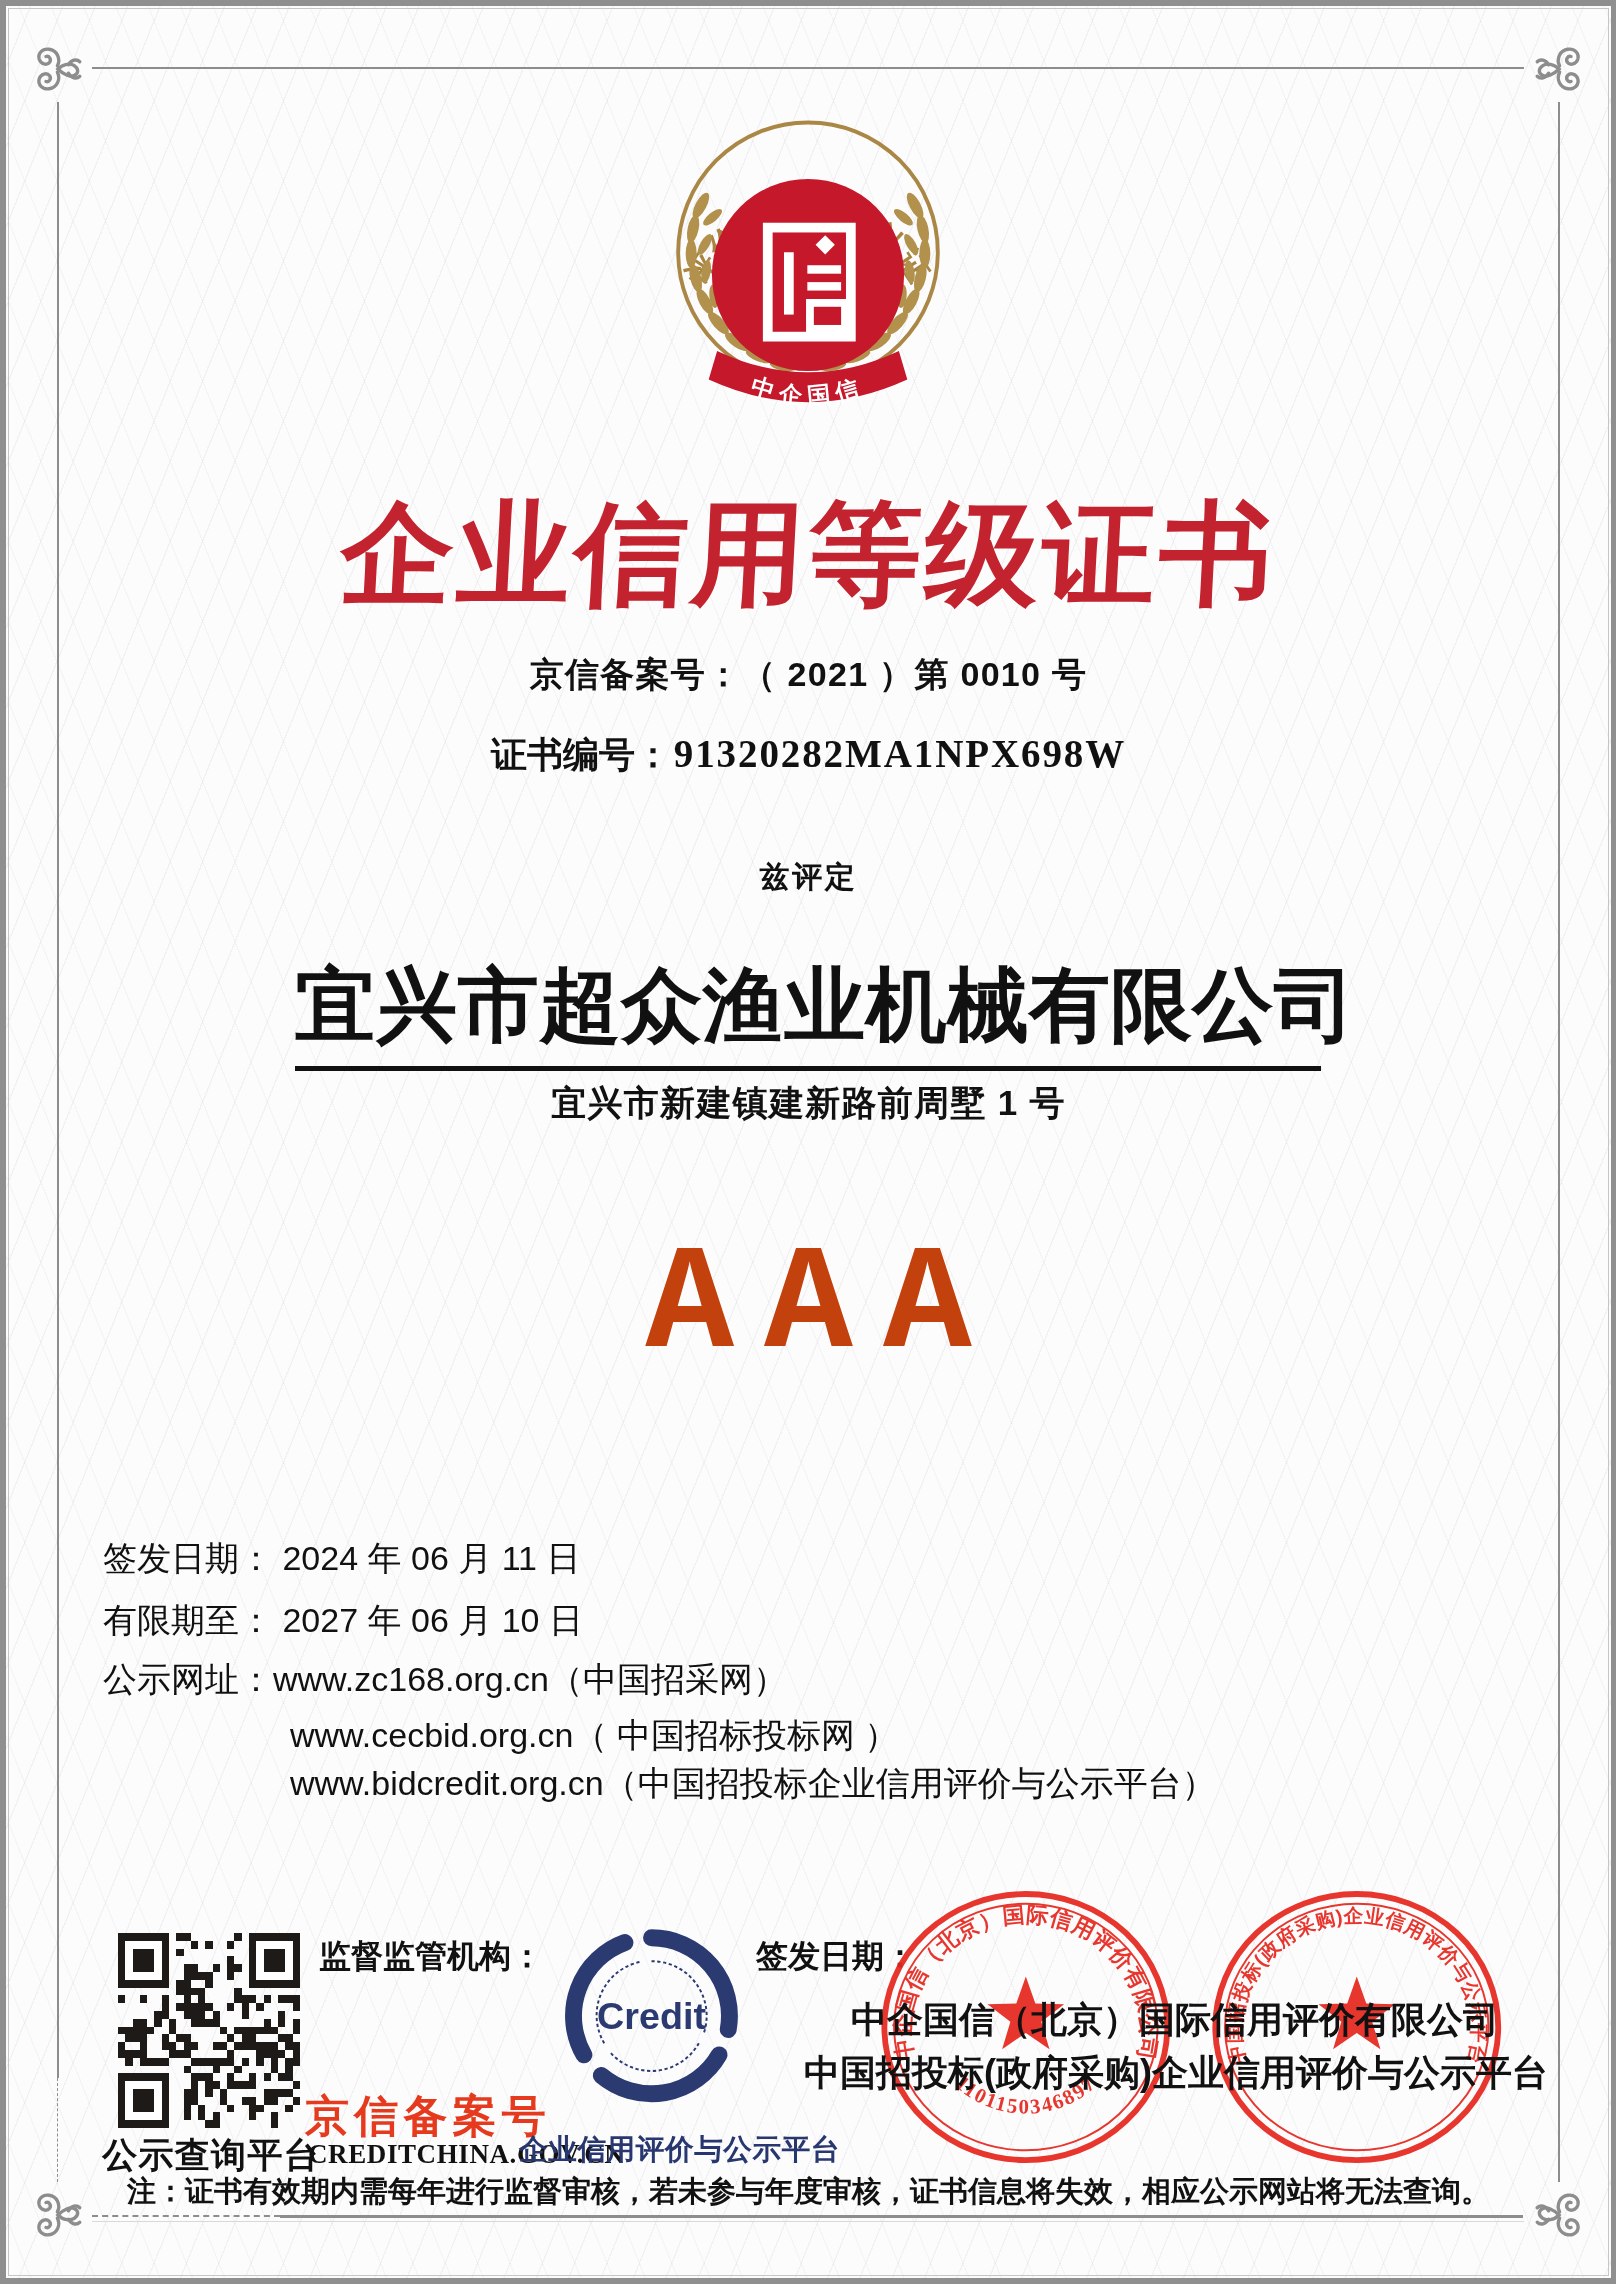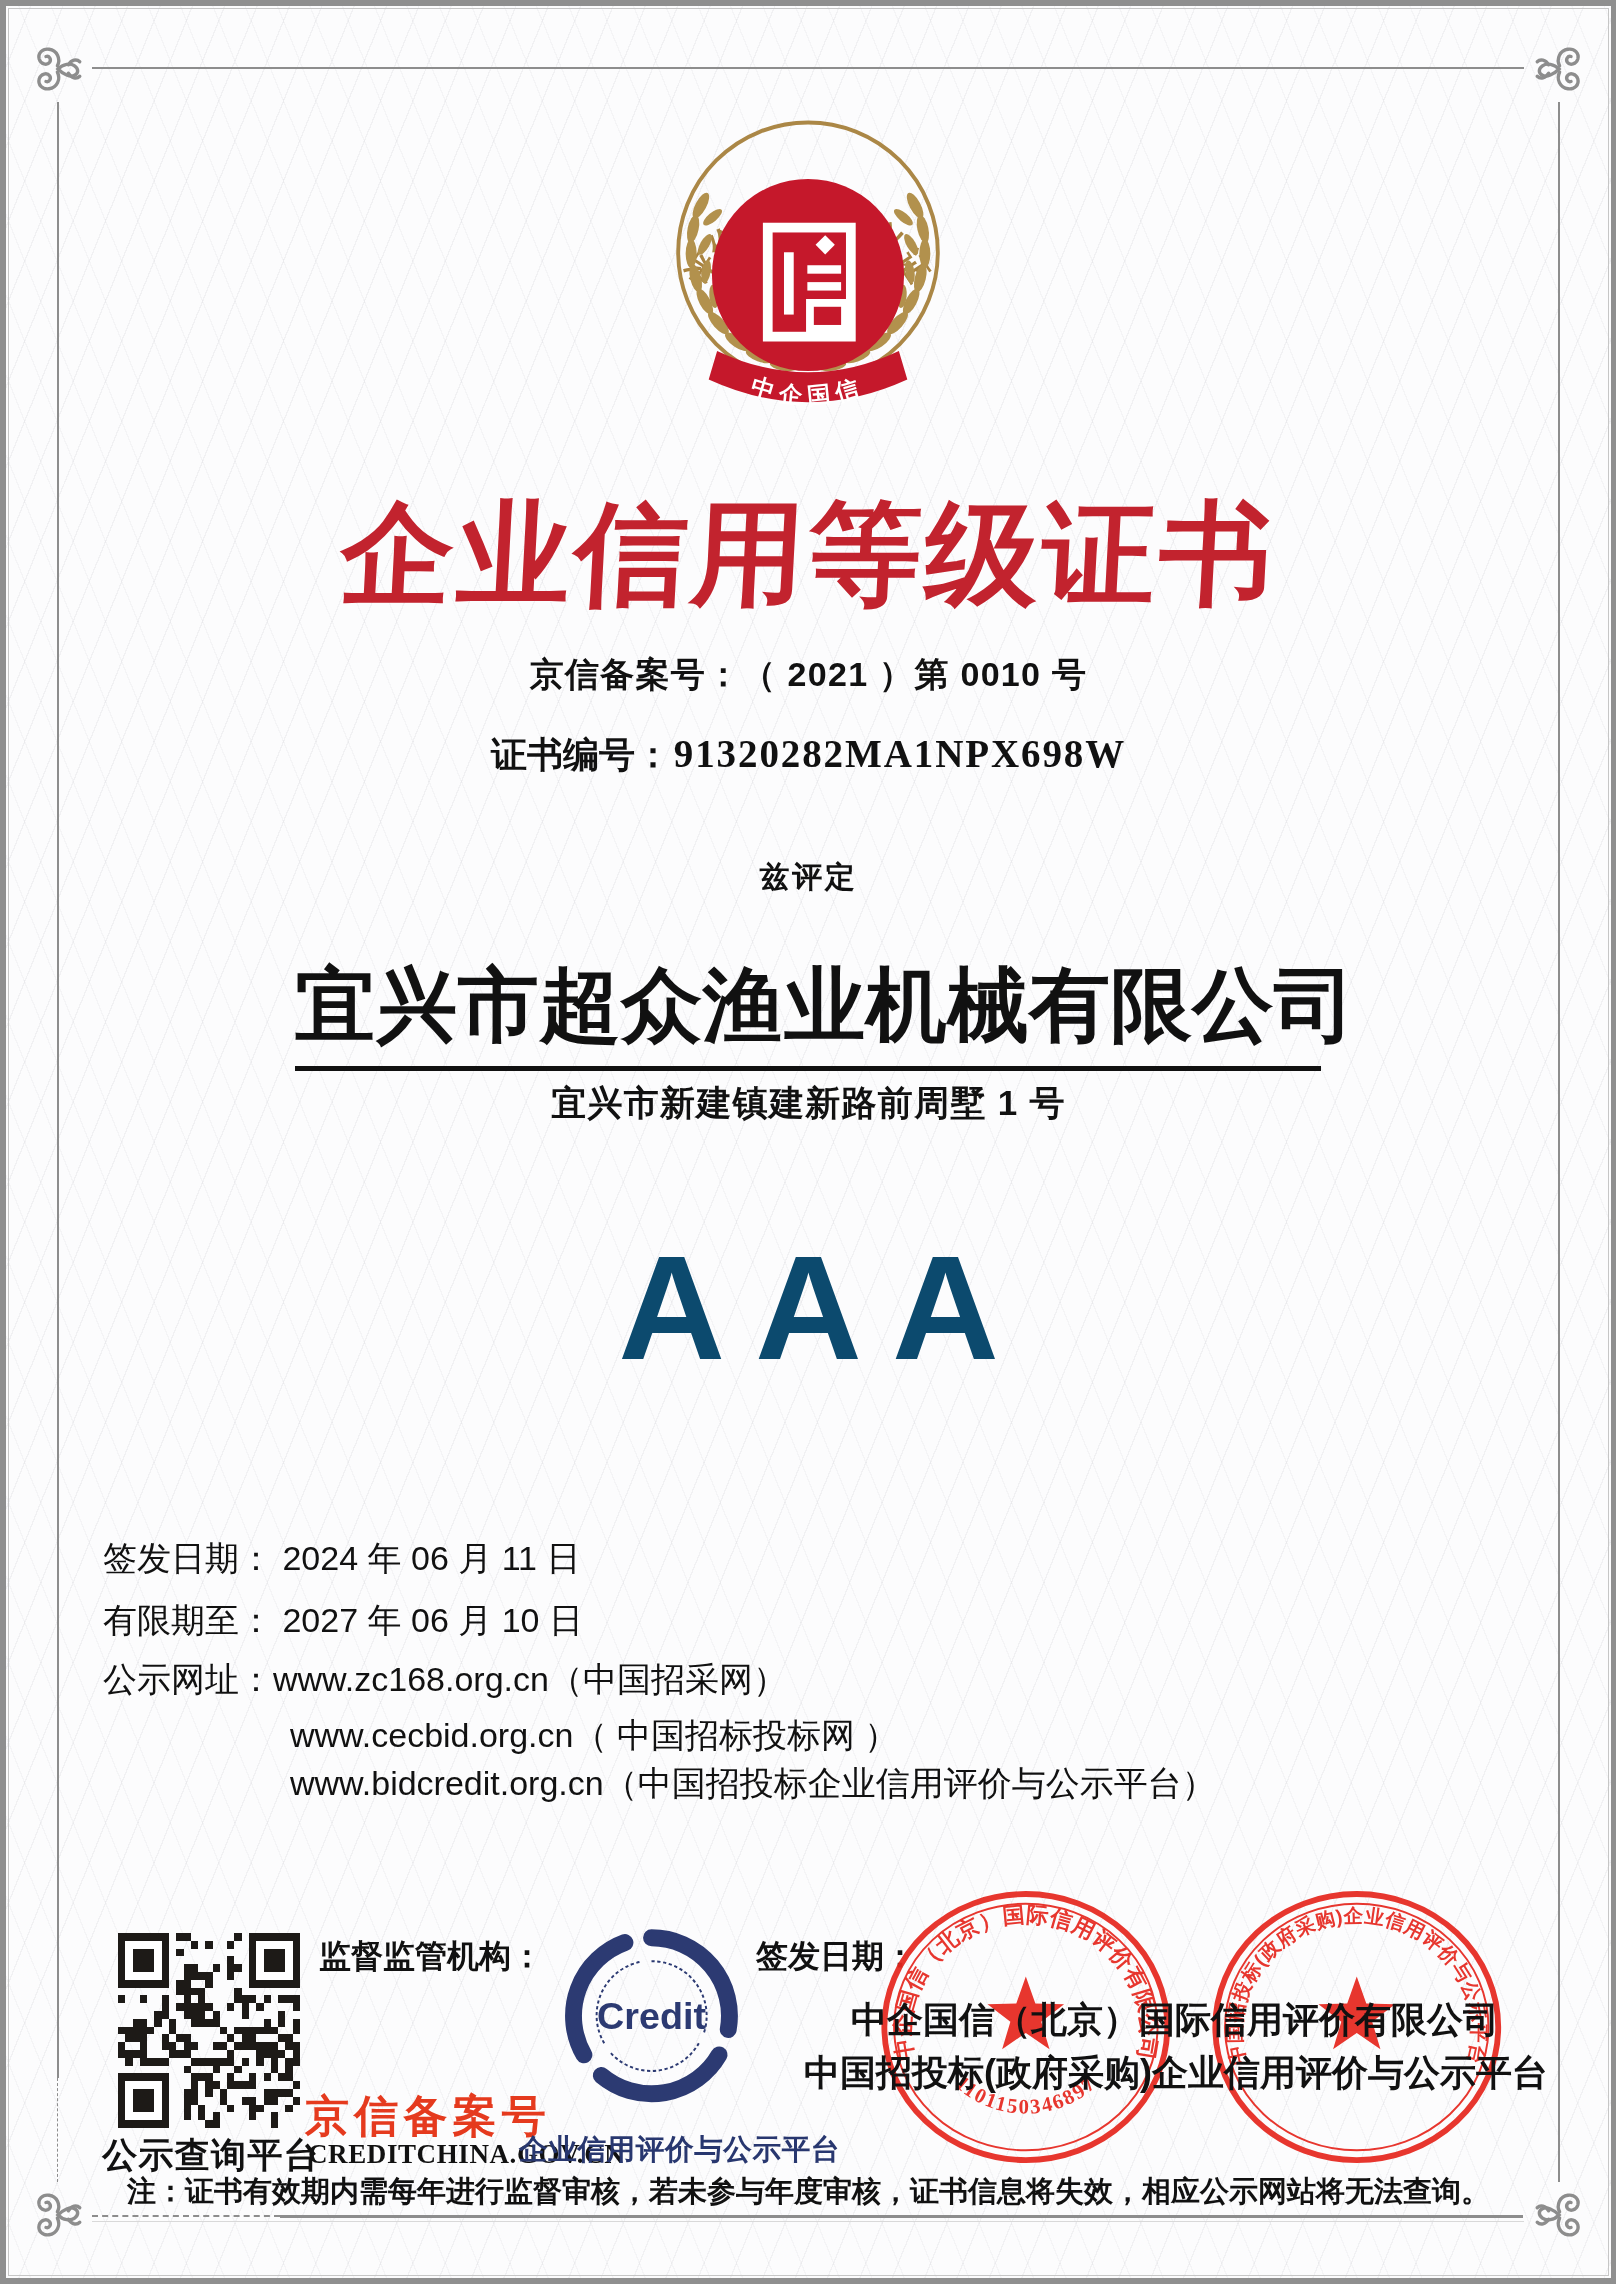--- a/index.html
+++ b/index.html
@@ -23,21 +23,21 @@
   .dashh{border-top:2.6px dashed #8d8d8d;}
   
   .title{font-size:113px;font-weight:bold;color:#c2232e;letter-spacing:3.9px;transform:skewX(-3deg);}
   .filing{font-size:34px;letter-spacing:1.3px;font-weight:bold;}
   .filing .val{font-weight:bold;text-align:right;}
   .certno-label{font-size:36px;font-weight:bold;}
   .certno-val{font-family:"Liberation Serif",serif;font-size:39px;font-weight:bold;letter-spacing:1.9px;}
   .hereby{font-size:30px;font-weight:bold;letter-spacing:2.6px;}
   .company{font-size:81px;font-weight:bold;letter-spacing:0.6px;padding-left:33px;}
   .addr{font-size:35px;font-weight:bold;letter-spacing:1.3px;}
-  .grade{font-family:Liberation Sans, sans-serif;font-size:148px;font-weight:bold;color:#0c4a6e;letter-spacing:30px;text-indent:30px;}
+  .grade{font-family:Liberation Mono, monospace;font-size:148px;font-weight:bold;color:#c2410c;letter-spacing:30px;text-indent:30px;}
   .infoline{font-size:34px;white-space:nowrap;}
   .infoline .lbl{font-weight:normal;}
   .qr-caption{font-size:35px;font-weight:bold;letter-spacing:1.3px;}
   .org-label{font-size:32px;font-weight:bold;}
   .cc-name{font-size:44px;font-weight:bold;color:#e53a1e;letter-spacing:5.2px;}
   .cc-site{font-family:"Liberation Serif",serif;font-size:27px;font-weight:bold;letter-spacing:0.6px;}
   .alliance{font-size:28.6px;font-weight:bold;color:#28376f;letter-spacing:0.6px;}
   .issuer-line{font-size:36px;font-weight:bold;transform:translateX(-50%);}
   .note{font-size:29px;font-weight:bold;letter-spacing:0px;}
 </style>

